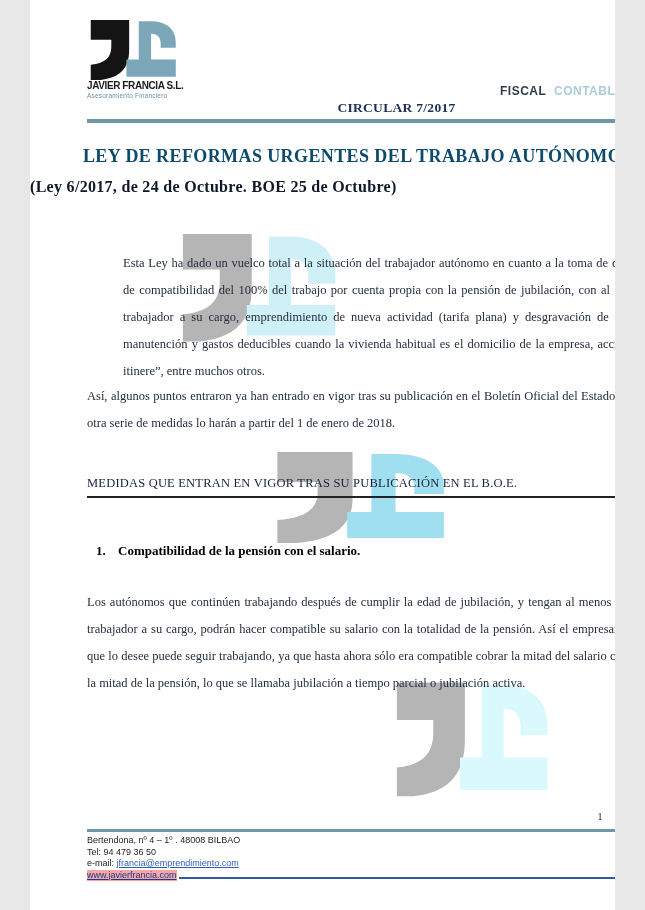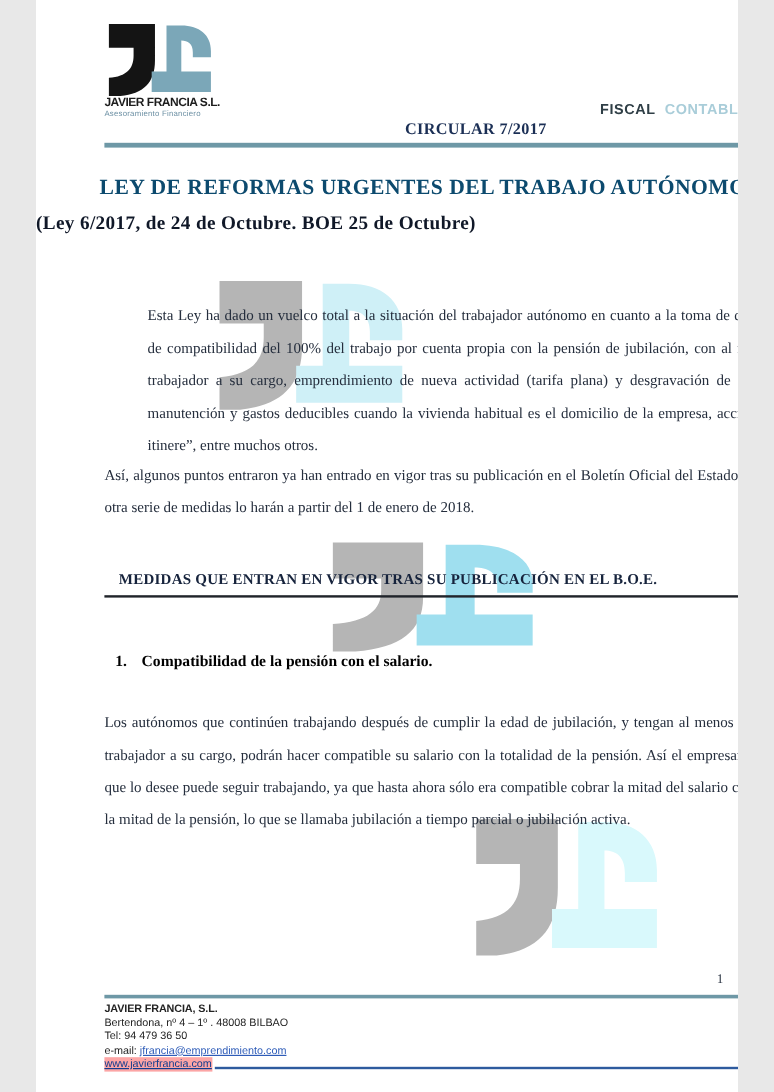--- a/index.html
+++ b/index.html
@@ -56,21 +56,21 @@
   .logo-head { --jc:var(--logo-black,#141414); --fc:var(--logo-blue,#7BA7B8); }
   
   .para {
     position:absolute; left:57px; width:541px; z-index:1;
     font-size:12.5px; line-height:27px; text-align:justify; color:#252e3d;
   }
   .para-1 { top:250px;margin-left:36px; }
   .para-2 { top:383px; }
   .section-heading {
     position:absolute; left:57px; top:476px; width:541px; z-index:1;
-    font-weight:bold; font-size:12.5px; color:#16233c; letter-spacing:0.2px;margin-left:12px;
+    font-weight:normal; font-size:12.5px; color:#16233c; letter-spacing:0.2px;
   }
   .section-rule {
     position:absolute; left:57px; top:496px; width:541px; height:1.5px;
     background:#20242a; z-index:1;
   }
   .item-heading {
     position:absolute; left:66px; top:543px; width:532px; z-index:1;
     font-weight:bold; font-size:13px; color:#000000;
   }
   .item-heading .item-number { display:inline-block; width:22px; }
@@ -148,21 +148,20 @@
 
   <div class="item-heading">
     <span class="item-number">1.</span><span>Compatibilidad de la pensión con el salario.</span>
   </div>
   <div class="para para-3">Los autónomos que continúen trabajando después de cumplir la edad de jubilación, y tengan  al menos un trabajador a su cargo, podrán hacer compatible su salario con la totalidad de la pensión. Así el empresario que lo desee puede seguir trabajando, ya que hasta ahora sólo era compatible cobrar la mitad del salario con la mitad de la pensión, lo que se llamaba jubilación a tiempo parcial o jubilación activa.</div>
 
   <div class="page-number">1</div>
   <div class="rule-teal-bottom"></div>
 
   <div class="footer-block">
-    <div class="footer-company">JAVIER FRANCIA, S.L.</div>
     <div>Bertendona, nº 4 – 1º   .   48008  BILBAO</div>
     <div>Tel: 94 479 36 50</div>
     <div>
       <span>e-mail: </span><span class="footer-link">jfrancia@emprendimiento.com</span>
     </div>
     <div class="www-row">
       <span class="www-link">www.javierfrancia.com</span>
       <span class="www-rule"></span>
     </div>
   </div>

